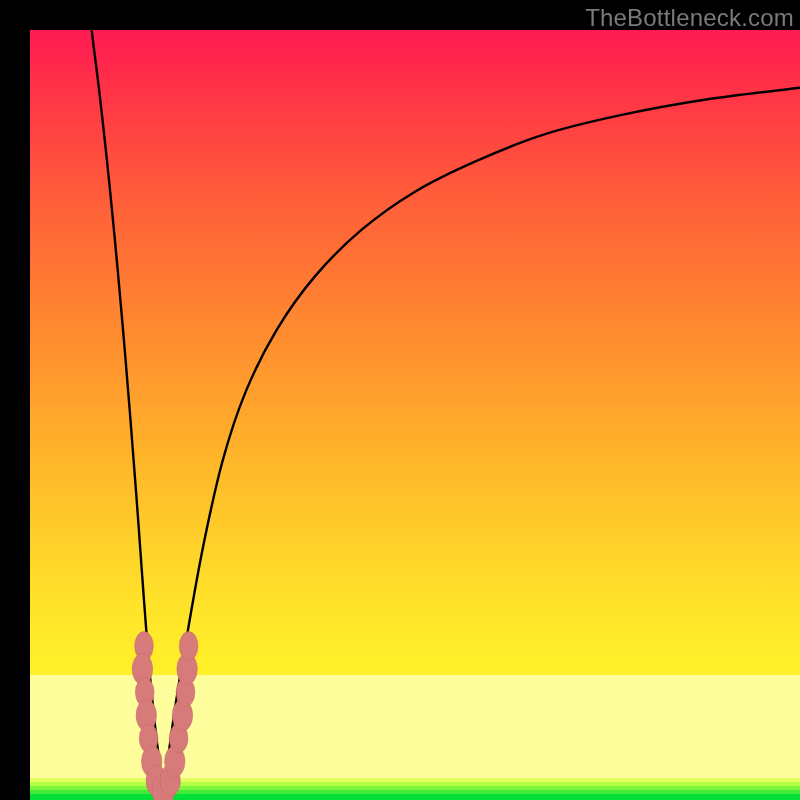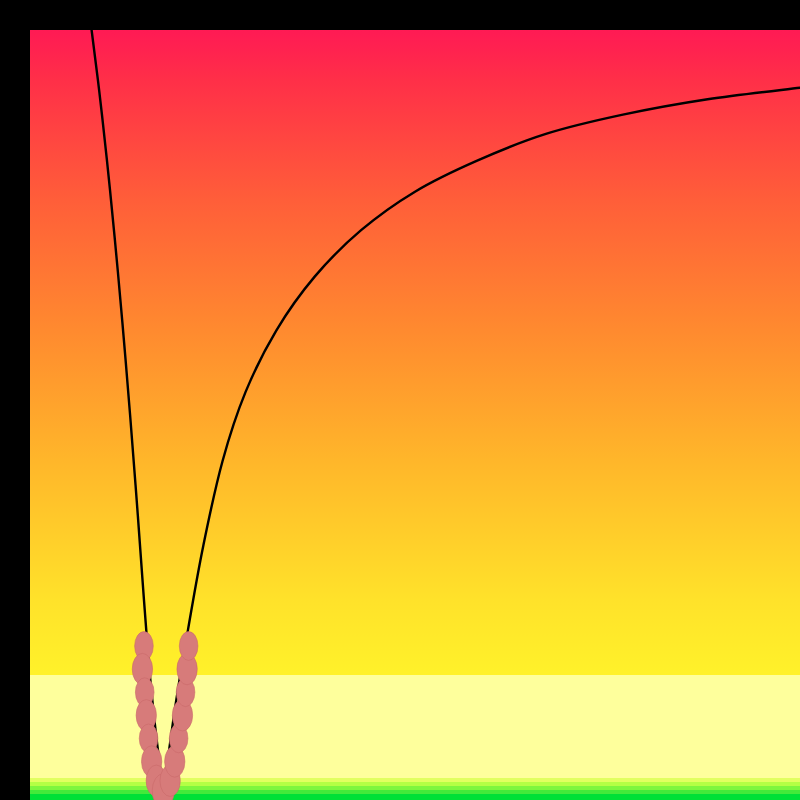--- a/index.html
+++ b/index.html
@@ -104,13 +104,14 @@
           <ellipse cx="140.14" cy="750.75" rx="10.16" ry="15.71" fill="#d77b7a" stroke="#c96a69" stroke-width="0.6"></ellipse>
           <ellipse cx="144.76" cy="731.50" rx="10.16" ry="15.71" fill="#d77b7a" stroke="#c96a69" stroke-width="0.6"></ellipse>
           <ellipse cx="148.61" cy="708.40" rx="9.32" ry="14.40" fill="#d77b7a" stroke="#c96a69" stroke-width="0.6"></ellipse>
           <ellipse cx="152.46" cy="685.30" rx="10.16" ry="15.71" fill="#d77b7a" stroke="#c96a69" stroke-width="0.6"></ellipse>
           <ellipse cx="155.54" cy="662.20" rx="9.32" ry="14.40" fill="#d77b7a" stroke="#c96a69" stroke-width="0.6"></ellipse>
           <ellipse cx="157.08" cy="639.10" rx="10.16" ry="15.71" fill="#d77b7a" stroke="#c96a69" stroke-width="0.6"></ellipse>
           <ellipse cx="158.62" cy="616.00" rx="9.32" ry="14.40" fill="#d77b7a" stroke="#c96a69" stroke-width="0.6"></ellipse>
         </g>
     </svg>
   </div>
+  <div class="watermark">TheBottleneck.com</div>
 </div>
 
 </body></html>

